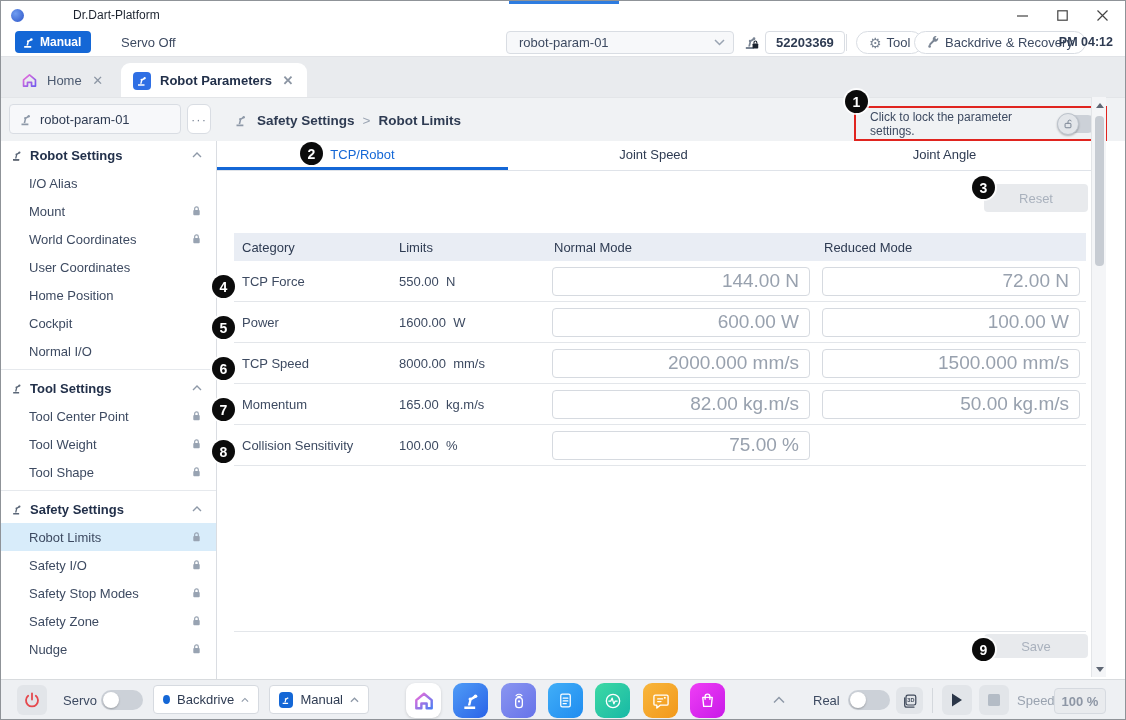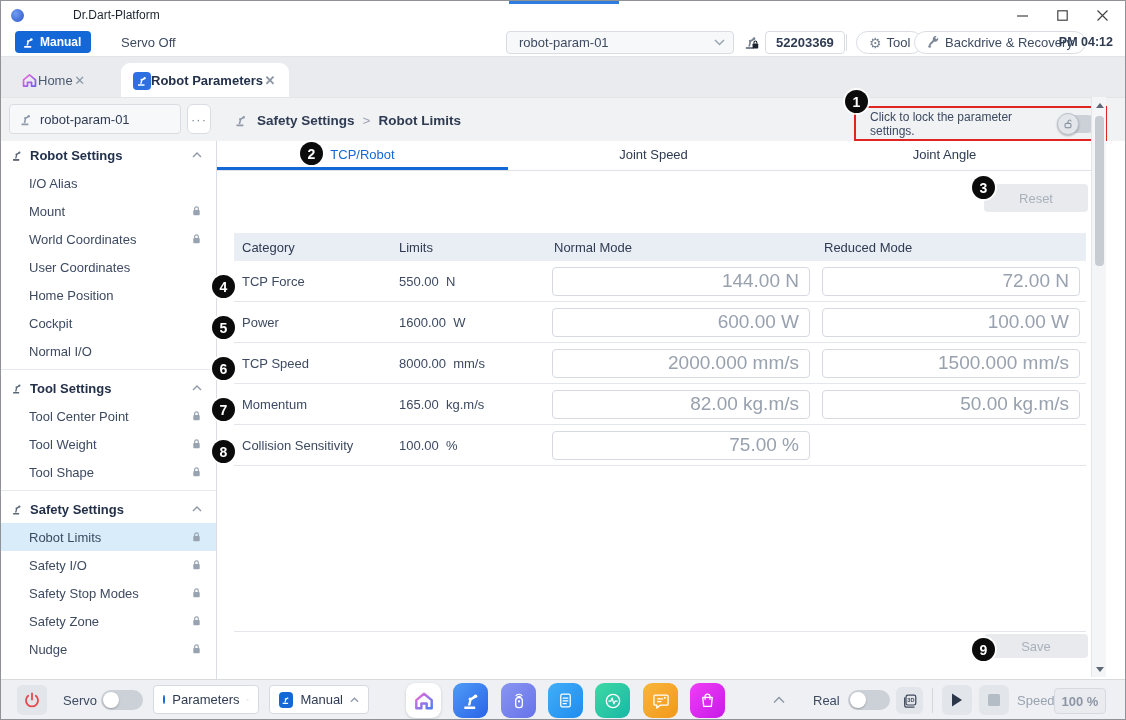--- a/index.html
+++ b/index.html
@@ -22,21 +22,21 @@
   .servo-off { position:absolute; left:120px; top:6px; color:#3d4a61; font-size:13px; }
   .param-select { position:absolute; left:505px; top:2px; width:228px; height:23px; background:#f7f8fa; border:1px solid #d9dde3; border-radius:4px; display:flex; align-items:center; padding:0 8px 0 12px; color:#3d4a61; }
   .serial-wrap { position:absolute; left:742px; top:2px; height:23px; display:flex; align-items:center; gap:5px; }
   .serial-box { height:23px; border:1px solid #d9dde3; border-radius:4px; background:#fff; display:flex; align-items:center; padding:0 10px; font-weight:bold; color:#2e3b52; }
   .tb-divider { position:absolute; left:845px; top:5px; width:1px; height:17px; background:#dcdfe4; }
   .tb-btn { position:absolute; top:2px; height:23px; border:1px solid #d9dde3; border-radius:12px; background:#fff; display:flex; align-items:center; gap:5px; padding:0 12px; color:#3d4a61; cursor:pointer; }
   .clock { position:absolute; right:12px; top:6px; color:#2e3b52; font-weight:bold; font-size:12.5px; }
 
   
   .tabstrip { position:absolute; left:0; top:55px; width:100%; height:41px; background:#e9ebee; border-top:1px solid #e1e3e7; }
-  .doc-tab { position:absolute; top:6px; height:35px; display:flex; align-items:center; gap:0; padding:0 12px; border-radius:9px 9px 0 0; color:#4c5a70; }
+  .doc-tab { position:absolute; top:6px; height:35px; display:flex; align-items:center; gap:9px; padding:0 12px; border-radius:9px 9px 0 0; color:#4c5a70; }
   .doc-tab.active { background:#fff; color:#22304a; font-weight:bold; }
   .tab-close { color:#8b95a3; font-size:13px; width:14px; text-align:center; cursor:pointer; }
   .mini-app { width:18px; height:18px; border-radius:4px; display:flex; align-items:center; justify-content:center; }
 
   
   .headband { position:absolute; left:0; top:96px; width:100%; height:44px; background:#f0f2f4; border-top:1px solid #e3e5e8; }
   .param-box { position:absolute; left:8px; top:6px; width:172px; height:30px; background:#f7f8fa; border:1px solid #d9dde3; border-radius:4px; display:flex; align-items:center; gap:6px; padding:0 9px; color:#2e3b52; }
   .more-btn { position:absolute; left:186px; top:6px; width:24px; height:30px; background:#fff; border:1px solid #d9dde3; border-radius:6px; display:flex; align-items:center; justify-content:center; color:#7e8899; letter-spacing:1px; cursor:pointer; }
   .breadcrumb { position:absolute; left:233px; top:0; height:44px; display:flex; align-items:center; gap:8px; font-weight:bold; font-size:13.5px; color:#2e3b52; }
   .crumb-sep { color:#9aa4b2; font-weight:normal; }
@@ -441,21 +441,21 @@
           <path d="M4.2 3.8a6 6 0 1 0 7.6 0" fill="none" stroke="#e5484d" stroke-width="1.8" stroke-linecap="round"></path>
         </svg>
     </div>
     <span class="sb-label" style="left:62px;">Servo</span>
     <div class="toggle" style="position:absolute;left:100px;top:10px;width:42px;height:20px;">
         <div class="knob" style="left:2px;top:2px;width:16px;height:16px;"></div>
       </div>
 
     <div class="dd" style="left:152px;width:106px;">
       <span style="width:9px;height:9px;border-radius:50%;background:#1467d6;"></span>
-      <span>Parameters</span>
+      <span>Backdrive</span>
       <svg style="margin-left:auto" width="10" height="6" viewBox="0 0 10 6">
           <polyline points="1,5 5,1 9,5" fill="none" stroke="#8e99a8" stroke-width="1.4"></polyline>
         </svg>
     </div>
     <div class="dd" style="left:268px;width:100px;">
       <span class="mini-app" style="width:16px;height:16px;background:#1467d6;">
           <svg width="10" height="10" viewBox="0 0 24 24">
             <path fill="#fff" d="M4 18.5h13v3H4zM8.2 17.5l2-7.6 2.6.7-1.6 6.9zM10.3 9.2l6.2-4 1.8 2.6-6.3 3.5z"></path>
             <circle cx="11" cy="9.7" r="2" fill="#fff"></circle>
           </svg>

